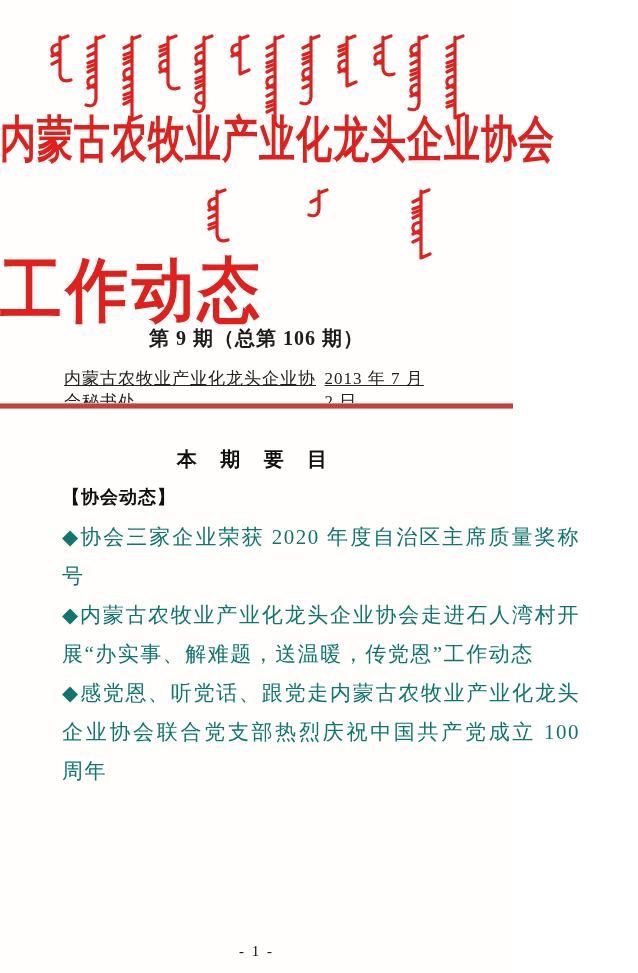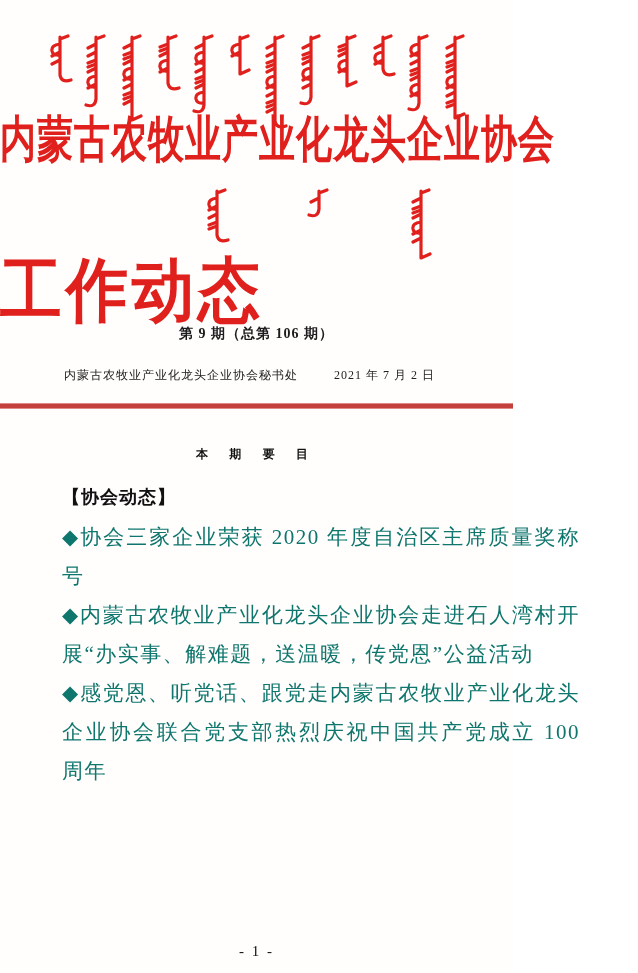--- a/index.html
+++ b/index.html
@@ -30,38 +30,38 @@
   .bulletin-wrap{position:absolute;left:0;right:0;top:243px;text-align:left;text-decoration:underline;}
   .bulletin-title{
     display:inline-block;
     font-size:62px;font-weight:900;letter-spacing:4px;
     transform:scaleY(1.12);transform-origin:center top;
     white-space:nowrap;
   }
   
   .issue-line{
     position:absolute;left:0;right:0;top:325px;text-align:center;
-    font-size:14px;font-weight:bold;color:#1c1c1c;letter-spacing:1px;
+    font-size:20px;font-weight:bold;color:#1c1c1c;letter-spacing:1px;
   }
   
   .publisher-row{
     position:absolute;left:64px;right:78px;top:367px;
     display:flex;justify-content:space-between;align-items:baseline;
-    font-size:12px;color:#222;letter-spacing:1px;
+    font-size:17px;color:#222;letter-spacing:1px;text-decoration:underline;
   }
   
   .red-rule{
     position:absolute;left:0;right:0;top:403px;height:4px;
     border-top:1px solid #e08a88;border-bottom:1px solid #e08a88;
   }
   
   .toc-heading{
     position:absolute;left:0;right:0;top:446px;text-align:center;
     font-family:"Liberation Sans","DejaVu Sans",sans-serif;
-    font-size:12px;font-weight:bold;color:#111;letter-spacing:9px;
+    font-size:20px;font-weight:bold;color:#111;letter-spacing:9px;
   }
   .toc-section{
     position:absolute;left:62px;top:485px;
     font-family:"Liberation Sans","DejaVu Sans",sans-serif;
     font-size:18px;font-weight:bold;color:#111;letter-spacing:1px;
   }
   .toc-items{
     position:absolute;left:62px;width:518px;top:518px;
     font-size:21px;color:#0f766e;line-height:39px;letter-spacing:1.5px;
   }
@@ -135,30 +135,30 @@
     </div>
 
   <div class="bulletin-wrap">
     <span class="bulletin-title" style="color: rgb(224, 32, 28);">工作动态</span>
   </div>
 
   <div class="issue-line">第 9 期（总第 106 期）</div>
 
   <div class="publisher-row">
     <span>内蒙古农牧业产业化龙头企业协会秘书处</span>
-    <span>2021 年 7 月 2 日</span>
+    <span>2013 年 7 月 2 日</span>
   </div>
 
   <div class="red-rule" id="red-rule" style="background: rgb(196, 64, 61);"></div>
 
   <div class="toc-heading">本 期 要 目</div>
 
   <div class="toc-section">【协会动态】</div>
 
   <div class="toc-items">
     <p>◆协会三家企业荣获 2020 年度自治区主席质量奖称号</p>
-    <p>◆内蒙古农牧业产业化龙头企业协会走进石人湾村开展“办实事、解难题，送温暖，传党恩”公益活动</p>
+    <p>◆内蒙古农牧业产业化龙头企业协会走进石人湾村开展“办实事、解难题，送温暖，传党恩”工作动态</p>
     <p>◆感党恩、听党话、跟党走内蒙古农牧业产业化龙头企业协会联合党支部热烈庆祝中国共产党成立 100 周年</p>
   </div>
 
   <div class="footer-page-number">- 1 -</div>
 
 </div>
 
 </body></html>

